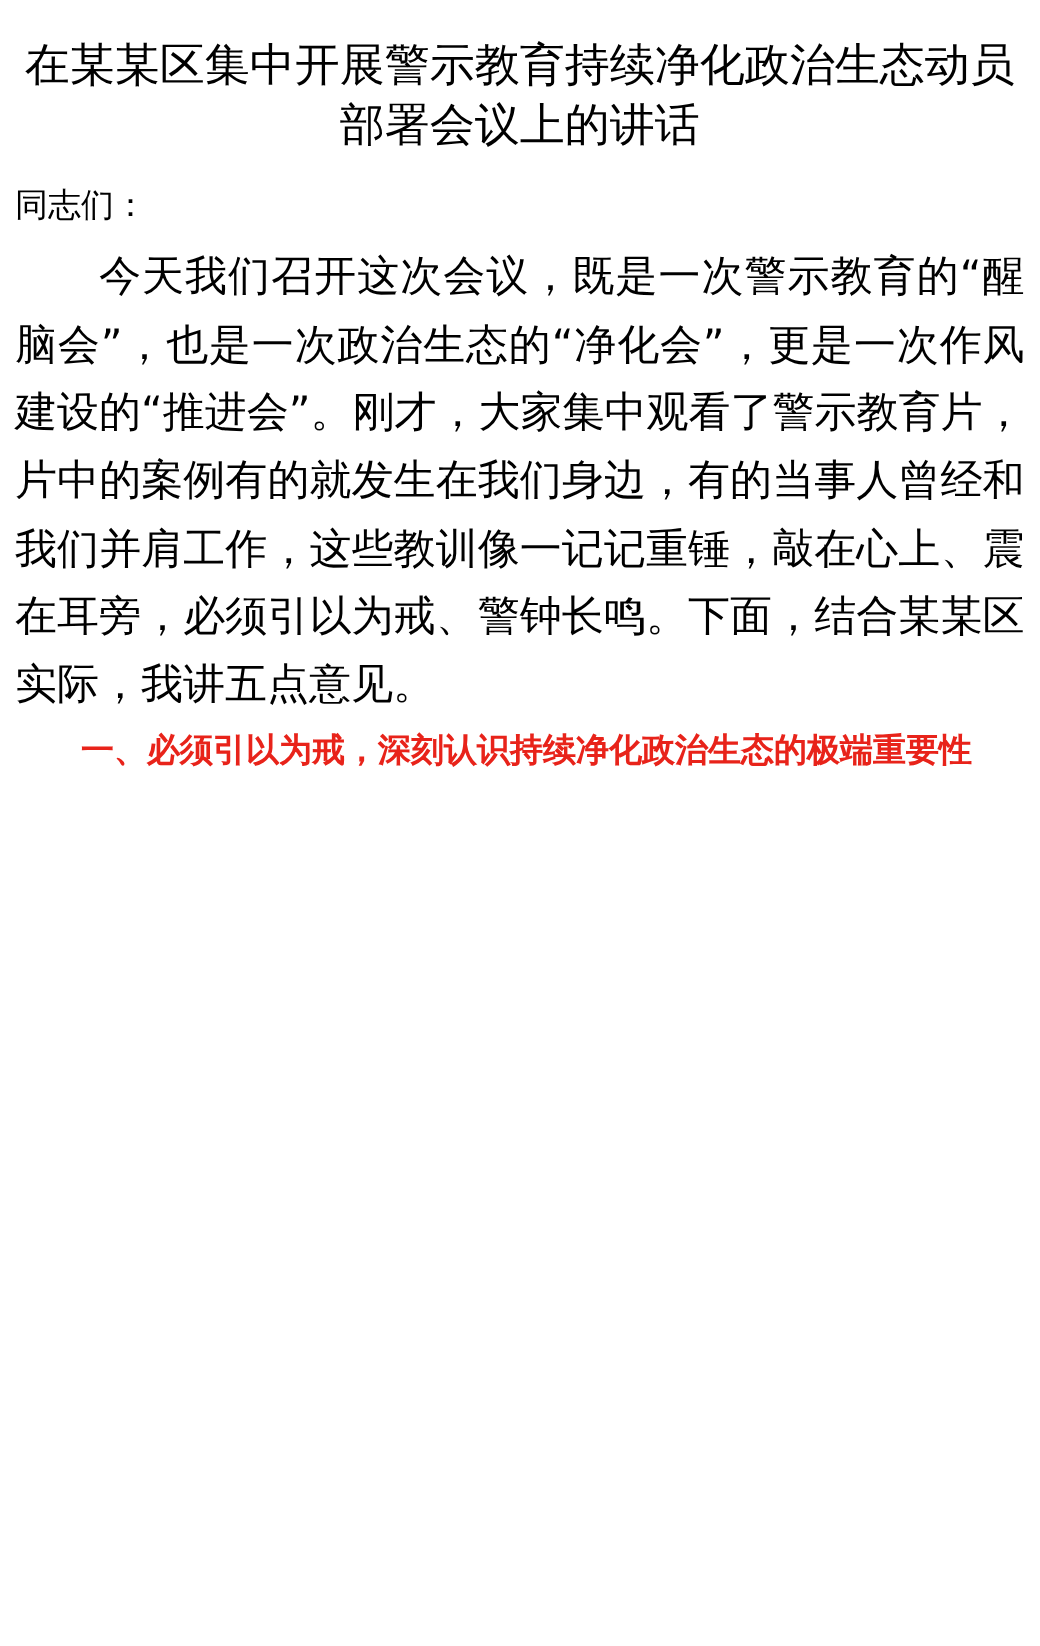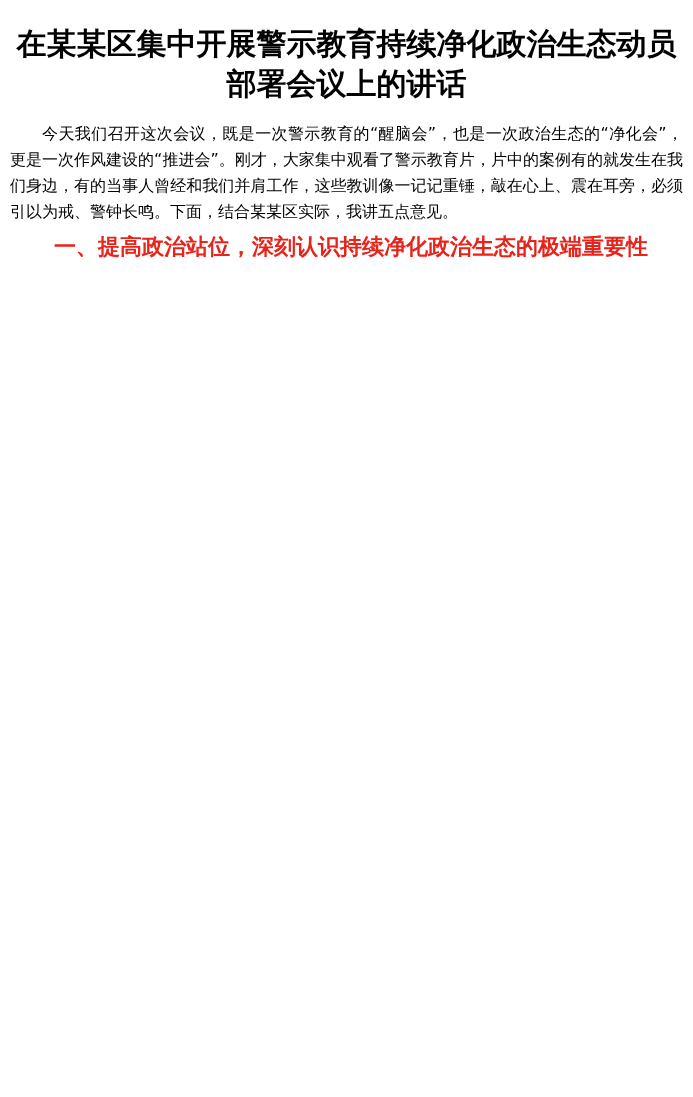--- a/index.html
+++ b/index.html
@@ -15,36 +15,36 @@
   }
   .page {
     width: 693px;
     min-height: 1097px;
     box-sizing: border-box;
     padding: 18px 10px 0 10px;
     background: #ffffff;
   }
   .doc-title {
     font-size: 30px;
-    font-weight: bold;
+    font-weight: normal;
     line-height: 1.32;
     text-align: center;
     letter-spacing: 0px;
     color: #000000;
     margin: 6px 0 18px 0;
     padding: 0 4px;
   }
   .salutation {
     font-size: 22px;
     line-height: 1.55;
     color: #000000;
     margin: 0 0 6px 0;
   }
   .para {
-    font-size: 16px;
+    font-size: 28px;
     line-height: 1.62;
     color: #000000;
     margin: 0 0 2px 0;
     text-align: justify;
     text-justify: inter-ideograph;
     text-indent: 2em;
   }
   .heading-red {
     font-size: 22px;
     font-weight: bold;
@@ -56,19 +56,20 @@
     text-indent: 2em;
   }
 </style>
 </head>
 <body>
 
 <div class="page">
 
   <h1 class="doc-title">在某某区集中开展警示教育持续净化政治生态动员部署会议上的讲话</h1>
 
+  <p class="salutation">同志们：</p>
 
   <p class="para">今天我们召开这次会议，既是一次警示教育的“醒脑会”，也是一次政治生态的“净化会”，更是一次作风建设的“推进会”。刚才，大家集中观看了警示教育片，片中的案例有的就发生在我们身边，有的当事人曾经和我们并肩工作，这些教训像一记记重锤，敲在心上、震在耳旁，必须引以为戒、警钟长鸣。下面，结合某某区实际，我讲五点意见。</p>
 
-  <p class="heading-red">一、提高政治站位，深刻认识持续净化政治生态的极端重要性</p>
+  <p class="heading-red">一、必须引以为戒，深刻认识持续净化政治生态的极端重要性</p>
 
 
 </div>
 
 </body></html>

